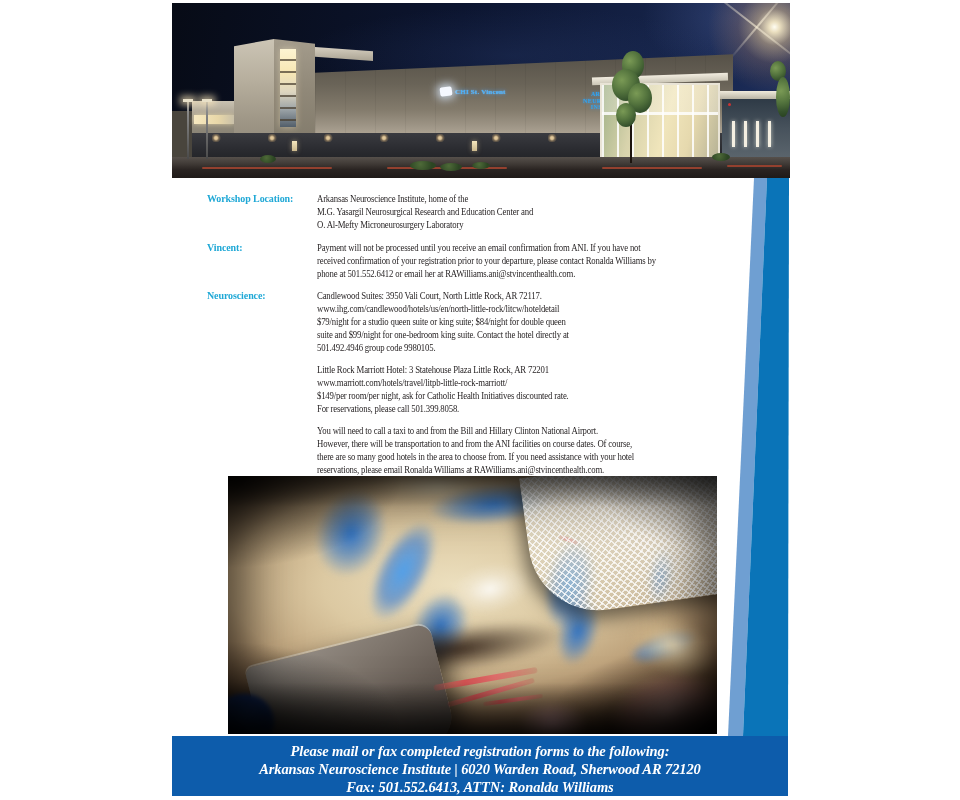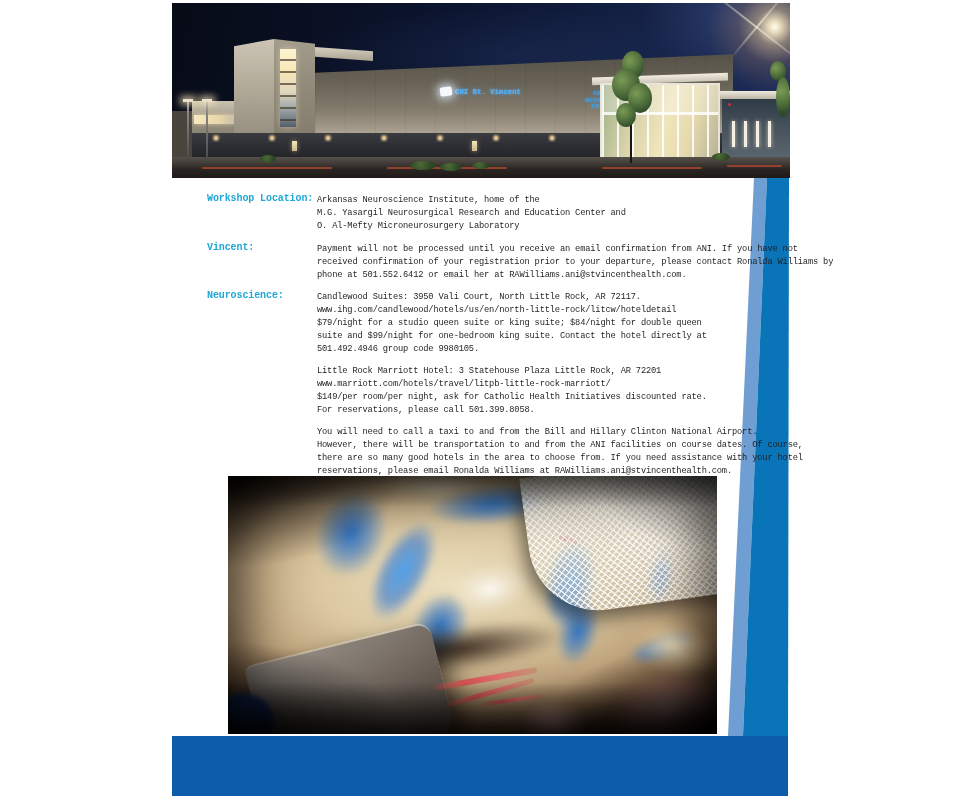--- a/index.html
+++ b/index.html
@@ -1,17 +1,17 @@
 <!DOCTYPE html>
 <html style="--accent: #1fa8d6; --ink: #231f20; --footer_blue: #0d5cab; --stripe_light: #6f9fd2; --stripe_dark: #0a74b8;"><head>
 <meta charset="utf-8">
 <style>
   html,body{margin:0;padding:0;background:#ffffff;}
   .page{position:relative;width:960px;height:800px;background:#fff;overflow:hidden;
-        font-family:Liberation Mono, monospace;}
+        font-family:Liberation Serif, serif;}
 
   
   .hero{position:absolute;left:172px;top:3px;width:618px;height:175px;overflow:hidden;background:#0b1124;}
   .sky{position:absolute;inset:0;background:
       radial-gradient(300px 70px at 55% 30%, rgba(45,65,115,.28), transparent 70%),
       radial-gradient(140px 90px at 92% 8%, rgba(85,105,165,.35), transparent 70%),
       linear-gradient(100deg,#070b16 0%,#0c1530 45%,#16244a 80%,#1d2f5e 100%);}
   .flare{position:absolute;left:520px;top:-22px;width:150px;height:115px;background:
       radial-gradient(circle at 55% 40%, #fffdf2 0%, rgba(255,240,200,.9) 5%,
       rgba(255,210,140,.45) 17%, rgba(230,150,80,.18) 34%, transparent 62%);}
@@ -289,15 +289,18 @@
     <div class="d-vessel" style="left:330px;top:62px;width:22px;height:4px;transform:rotate(20deg)"></div>
     <div class="d-pink" style="left:380px;top:196px;width:120px;height:80px;transform:rotate(-14deg);background:radial-gradient(closest-side,#dfb0a6,rgba(200,140,130,.6) 60%,transparent)"></div>
     <div class="d-pink" style="left:290px;top:225px;width:70px;height:45px;background:radial-gradient(closest-side,#d2a1a4,transparent)"></div>
     <div class="d-cream"></div>
     <div class="d-glove"></div>
     <div class="d-gauze"></div>
     <div class="d-vignette"></div>
   </div>
 
   <footer class="footer">
+    <div class="fl">Please mail or fax completed registration forms to the following:</div>
+    <div class="fl">Arkansas Neuroscience Institute | 6020 Warden Road, Sherwood AR 72120</div>
+    <div class="fl">Fax: 501.552.6413, ATTN: Ronalda Williams</div>
   </footer>
 
 </div>
 
 </body></html>

